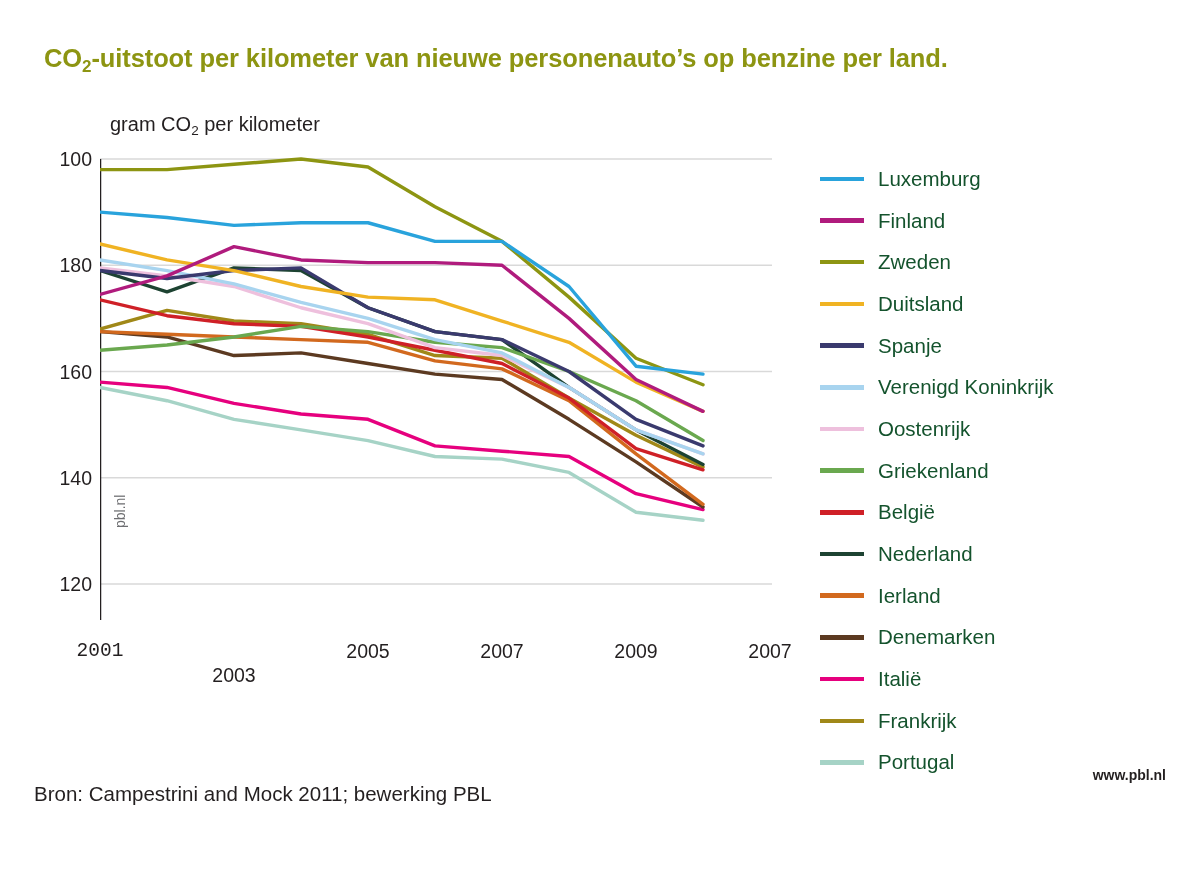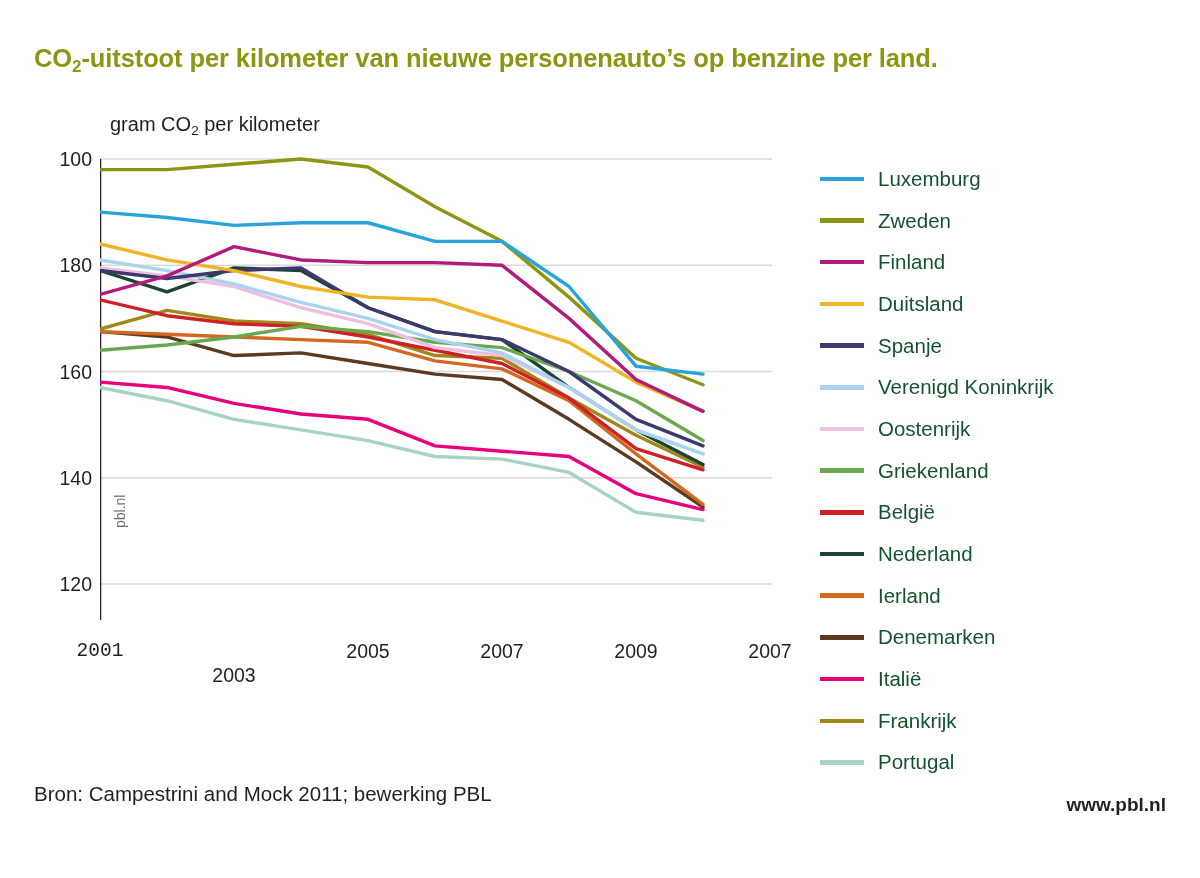--- a/index.html
+++ b/index.html
@@ -14,21 +14,21 @@
     color: #231f20;
     overflow: hidden;
   }
   #root {
     position: relative;
     width: 1200px;
     height: 878px;
   }
   #chart-title {
     position: absolute;
-    left: 34px;
+    left: 44px;
     top: 44px;
     font-size: 25.5px;
     font-weight: bold;
     color: #8d9512;
     letter-spacing: -0.1px;
     white-space: nowrap;
   }
   #chart-title sub {
     font-size: 17px;
     vertical-align: baseline;
@@ -128,22 +128,22 @@
     position: absolute;
     left: 34px;
     top: 782px;
     font-size: 20.5px;
     color: #231f20;
     white-space: nowrap;
   }
   #site-url {
     position: absolute;
     right: 34px;
-    top: 794px;
-    font-size: 19px;
+    top: 767px;
+    font-size: 14px;
     font-weight: bold;
     color: #231f20;
     white-space: nowrap;
   }
 </style>
 </head>
 <body>
 
 <div id="root">
 
@@ -206,28 +206,28 @@
     </div>
 
   <div id="watermark-vertical">pbl.nl</div>
 
   <div id="legend">
       <div class="legend-item">
         <span class="legend-swatch" style="background: rgb(41, 163, 220);"></span>
         <span class="legend-label">Luxemburg</span>
       </div>
       <div class="legend-item">
+        <span class="legend-swatch" style="background: rgb(176, 27, 125);"></span>
+        <span class="legend-label">Finland</span>
+      </div>
+      <div class="legend-item">
         <span class="legend-swatch" style="background: rgb(141, 149, 18);"></span>
         <span class="legend-label">Zweden</span>
       </div>
       <div class="legend-item">
-        <span class="legend-swatch" style="background: rgb(176, 27, 125);"></span>
-        <span class="legend-label">Finland</span>
-      </div>
-      <div class="legend-item">
         <span class="legend-swatch" style="background: rgb(240, 179, 35);"></span>
         <span class="legend-label">Duitsland</span>
       </div>
       <div class="legend-item">
         <span class="legend-swatch" style="background: rgb(58, 58, 110);"></span>
         <span class="legend-label">Spanje</span>
       </div>
       <div class="legend-item">
         <span class="legend-swatch" style="background: rgb(168, 212, 239);"></span>
         <span class="legend-label">Verenigd Koninkrijk</span>

